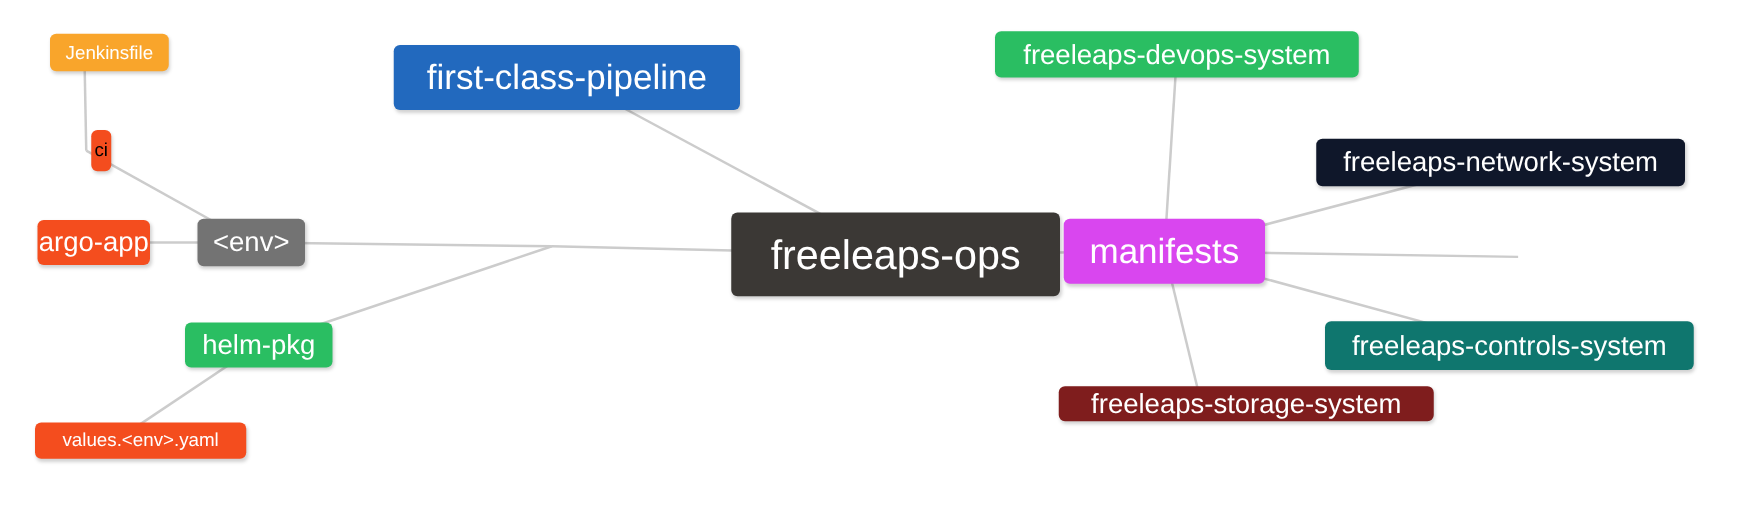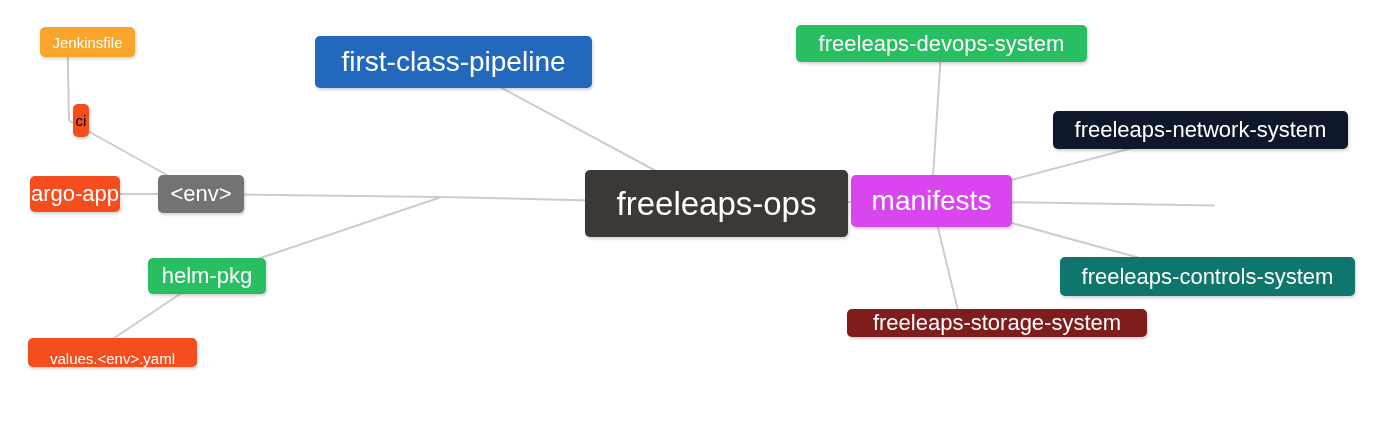--- a/index.html
+++ b/index.html
@@ -78,21 +78,21 @@
     </div>
     <div class="node tier-secondary" style="left: 30px; top: 176px; width: 90px; height: 36px; background: rgb(244, 77, 30); color: rgb(255, 255, 255);">
       <span class="node-label">argo-app</span>
     </div>
     <div class="node tier-small" style="left: 53px; top: 104px; width: 16px; height: 33px; background: rgb(244, 77, 30); color: #000000;">
       <span class="node-label">ci</span>
     </div>
     <div class="node tier-small" style="left: 20px; top: 27px; width: 95px; height: 30px; background: rgb(249, 165, 43); color: rgb(255, 255, 255);">
       <span class="node-label">Jenkinsfile</span>
     </div>
-    <div class="node tier-small" style="left: 8px; top: 338px; width: 169px; height: 29px; background: rgb(244, 77, 30); color: rgb(255, 255, 255); align-items: flex-end;">
+    <div class="node tier-small" style="left: 8px; top: 338px; width: 169px; height: 29px; background: rgb(244, 77, 30); color: rgb(255, 255, 255);">
       <span class="node-label">values.&lt;env&gt;.yaml</span>
     </div>
     <div class="node tier-secondary" style="left: 796px; top: 25px; width: 291px; height: 37px; background: rgb(42, 190, 98); color: rgb(255, 255, 255);">
       <span class="node-label">freeleaps-devops-system</span>
     </div>
     <div class="node tier-secondary" style="left: 1053px; top: 111px; width: 295px; height: 38px; background: #0f172a; color: rgb(255, 255, 255);">
       <span class="node-label">freeleaps-network-system</span>
     </div>
     <div class="node tier-secondary" style="left: 1060px; top: 257px; width: 295px; height: 39px; background: #0f766e; color: rgb(255, 255, 255);">
       <span class="node-label">freeleaps-controls-system</span>

